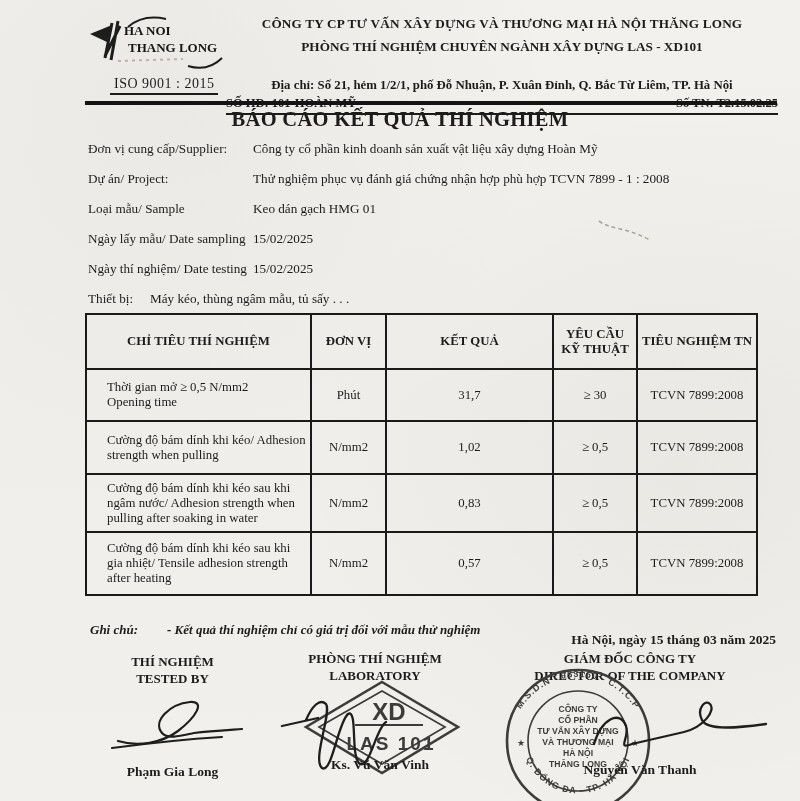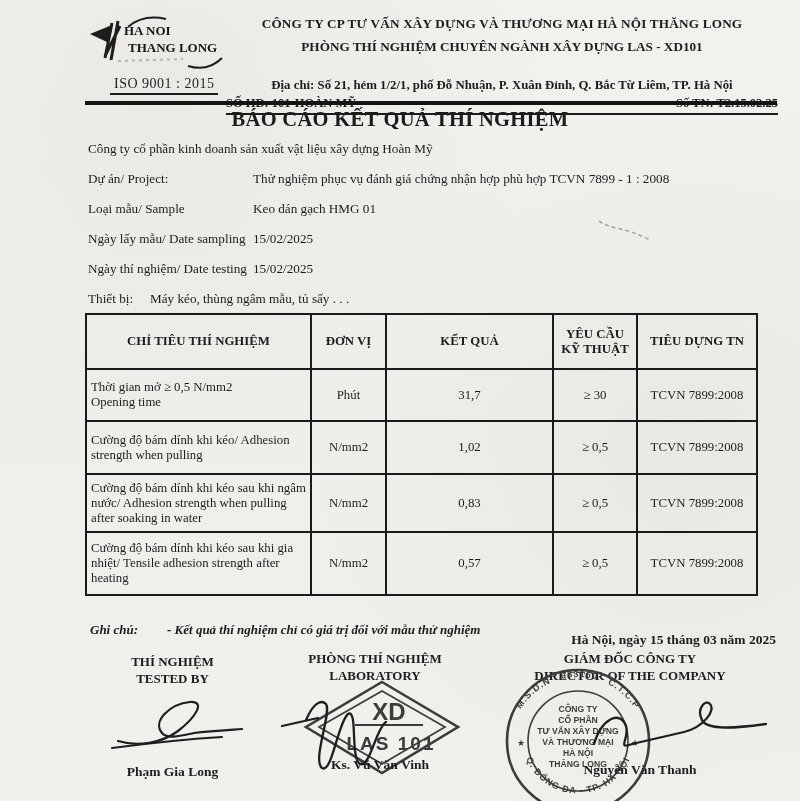--- a/index.html
+++ b/index.html
@@ -33,21 +33,21 @@
   .field-row { display:flex; margin-bottom:12px; line-height:18px; }
   .field-label { width:165px; flex-shrink:0; }
   .equip-row { display:flex; margin-top:11px; line-height:18px; font-size:13.2px; }
   .equip-label { width:62px; flex-shrink:0; }
   
   .report-table { position:absolute; left:85px; top:313px; width:671px;
                   border-collapse:collapse; table-layout:fixed; font-size:12.8px;border-radius:13px; }
   .report-table th, .report-table td { border:2px solid #1a1a1a; padding:2px 4px; }
   .report-table th { font-weight:bold; text-align:center; white-space:pre-line; height:55px; }
   .report-table td { text-align:center; }
-  .report-table td.name { text-align:left; padding-left:4px; white-space:pre-line; }
+  .report-table td.name { text-align:left; padding-left:20px; white-space:pre-line; }
   
   .note-row { position:absolute; left:90px; top:622px; display:flex;
               font-style:italic; font-weight:bold; font-size:13px; }
   .note-label { width:77px; flex-shrink:0; }
   .date-line { position:absolute; top:632px; right:24px; font-weight:bold; font-size:13.5px; }
   .sig-block { position:absolute; text-align:center; font-weight:bold; font-size:13px; line-height:17px; }
   .sig-name  { position:absolute; text-align:center; font-weight:bold; font-size:13.5px; }
   .abs { position:absolute; }
   .ink { stroke:#1e1e1e; fill:none; stroke-linecap:round; }
   .stampink { color:#3e3c3a; }
@@ -79,20 +79,21 @@
       <span>Số TN: T2.15.02.25</span>
     </div>
   </div>
 
   <div class="rule-double"></div>
 
   <div class="doc-title">BÁO CÁO KẾT QUẢ THÍ NGHIỆM</div>
 
   <div class="fields">
     <div class="field-row">
+      <span class="field-label">Đơn vị cung cấp/Supplier:</span>
       <span class="field-value">Công ty cổ phần kinh doanh sản xuất vật liệu xây dựng Hoàn Mỹ</span>
     </div>
     <div class="field-row">
       <span class="field-label">Dự án/ Project:</span>
       <span class="field-value">Thử nghiệm phục vụ đánh giá chứng nhận hợp phù hợp TCVN 7899 - 1 : 2008</span>
     </div>
     <div class="field-row">
       <span class="field-label">Loại mẫu/ Sample</span>
       <span class="field-value">Keo dán gạch HMG 01</span>
     </div>
@@ -122,21 +123,21 @@
         <col style="width:84px">
         <col style="width:120px">
     </colgroup>
     <thead>
       <tr>
         <th>CHỈ TIÊU THÍ NGHIỆM</th>
         <th>ĐƠN VỊ</th>
         <th>KẾT QUẢ</th>
         <th>YÊU CẦU
 KỸ THUẬT</th>
-        <th>TIÊU DỰNG TN</th>
+        <th>TIÊU NGHIỆM TN</th>
       </tr>
     </thead>
     <tbody>
       <tr style="height:52px">
         <td class="name">Thời gian mở ≥ 0,5  N/mm2
 Opening time</td>
         <td>Phút</td>
         <td>31,7</td>
         <td>≥ 30</td>
         <td>TCVN 7899:2008</td>

